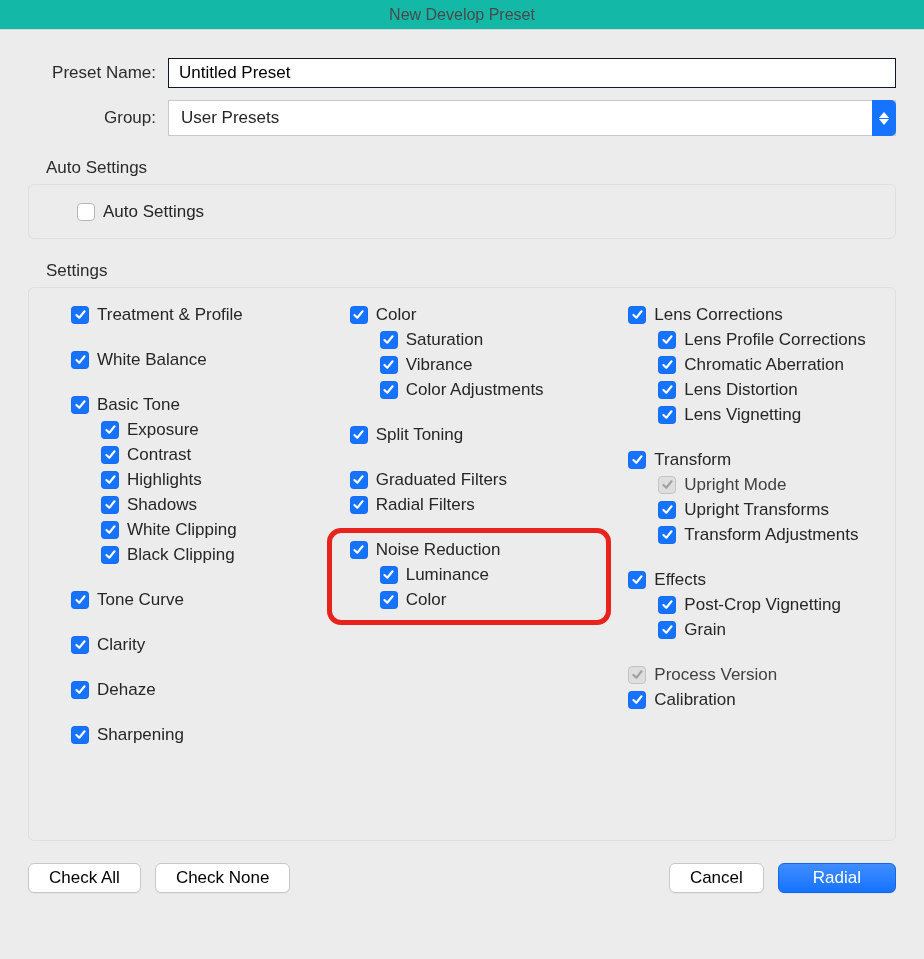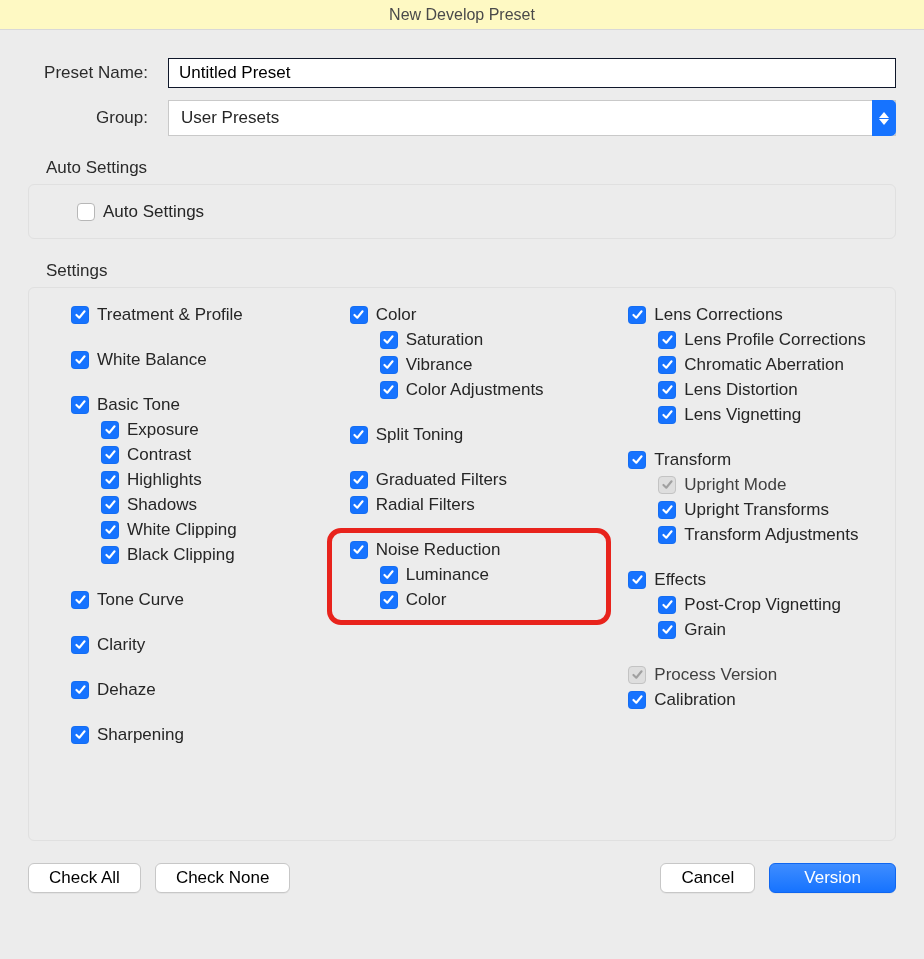--- a/index.html
+++ b/index.html
@@ -11,35 +11,35 @@
     color: #262626;
     background: #ececec;
     -webkit-font-smoothing: antialiased;
   }
   .titlebar {
     height: 30px;
     line-height: 30px;
     text-align: center;
     font-size: 16px;
     color: #4a4a4a;
-    background: #fef9c3;
+    background: #14b8a6;
     border-bottom: 1px solid #d8d8d8;
   }
   .content {
     padding: 28px 28px 12px 28px;
   }
   .form-row {
     display: flex;
     align-items: center;
     margin-bottom: 12px;
   }
   .form-label {
     width: 140px;
     text-align: right;
-    padding-right: 20px;
+    padding-right: 12px;
     color: #2b2b2b;
   }
   .text-input {
     flex: 1;
     height: 30px;
     padding: 2px 10px;
     font-size: 17px;
     border: 1px solid #0f172a;
     background: #fff;
     border-radius: 0;
@@ -560,14 +560,14 @@
     </div>
   </div>
 
 </div>
 
 <div class="footer">
   <button class="btn">Check All</button>
   <button class="btn">Check None</button>
   <div class="spacer"></div>
   <button class="btn">Cancel</button>
-  <button class="btn primary">Version</button>
+  <button class="btn primary">Radial</button>
 </div>
 
 </body></html>

